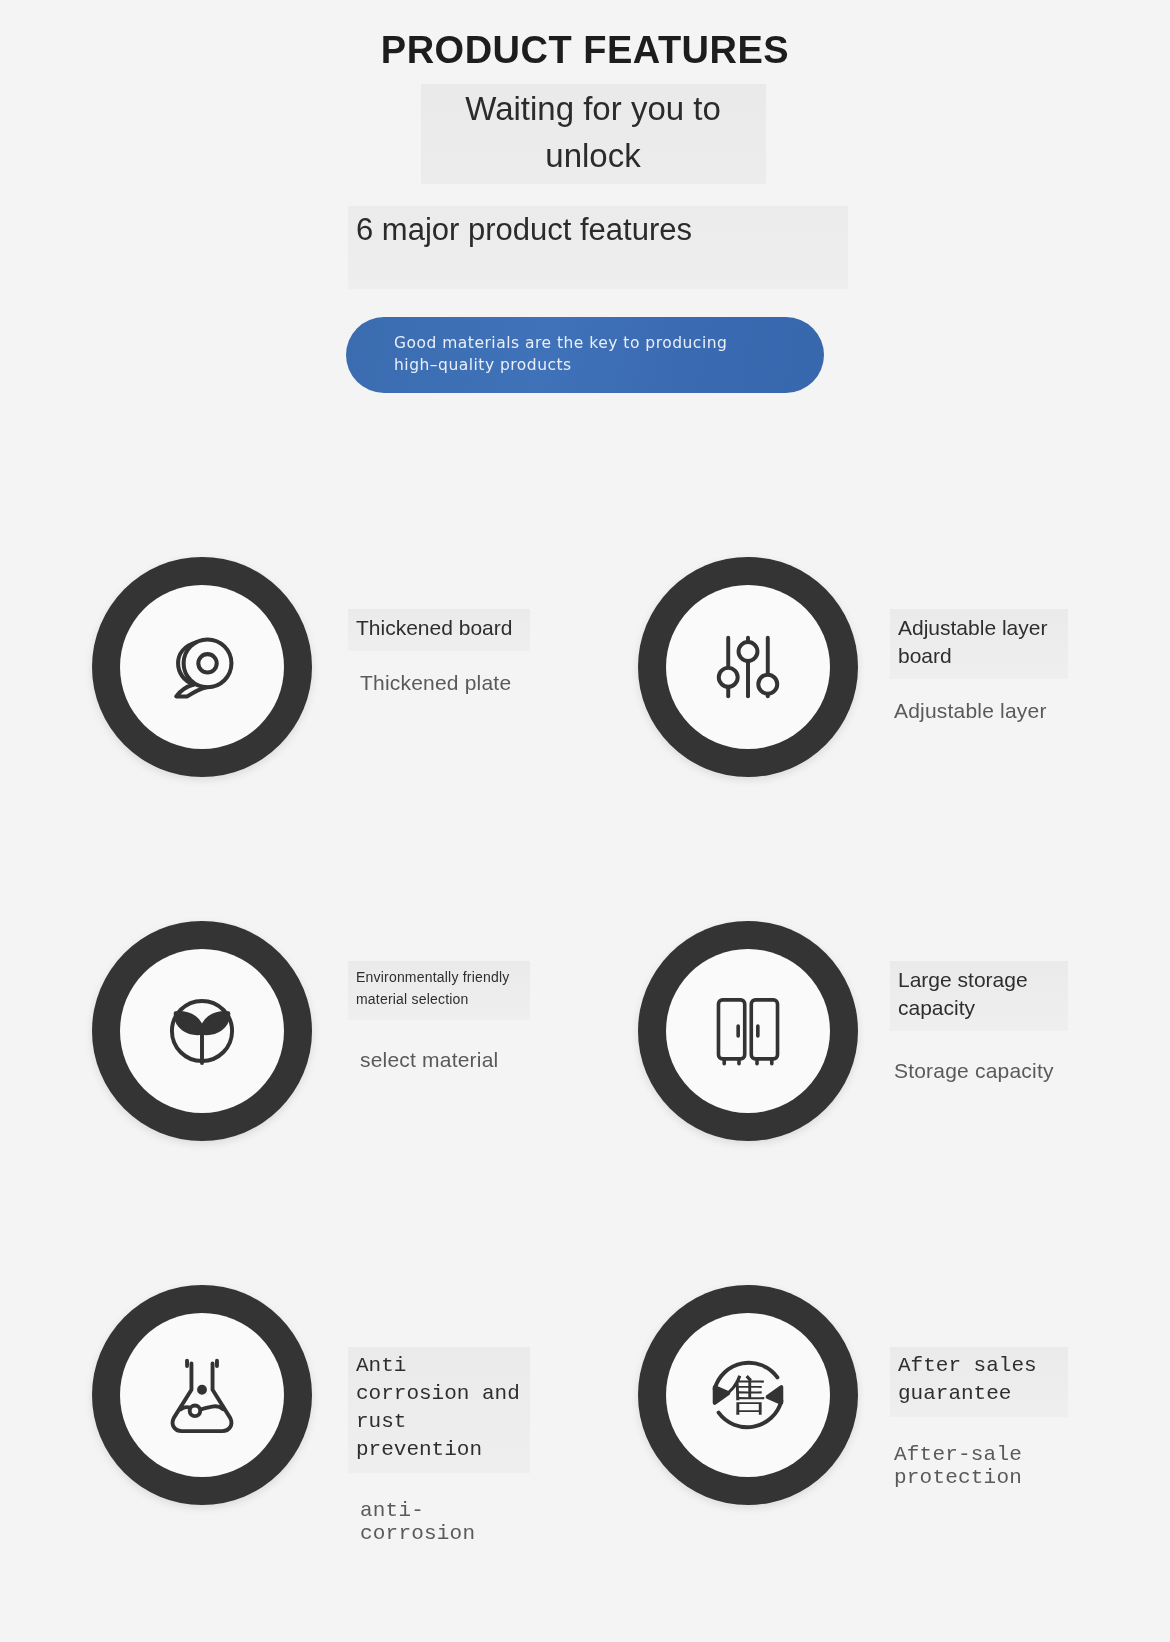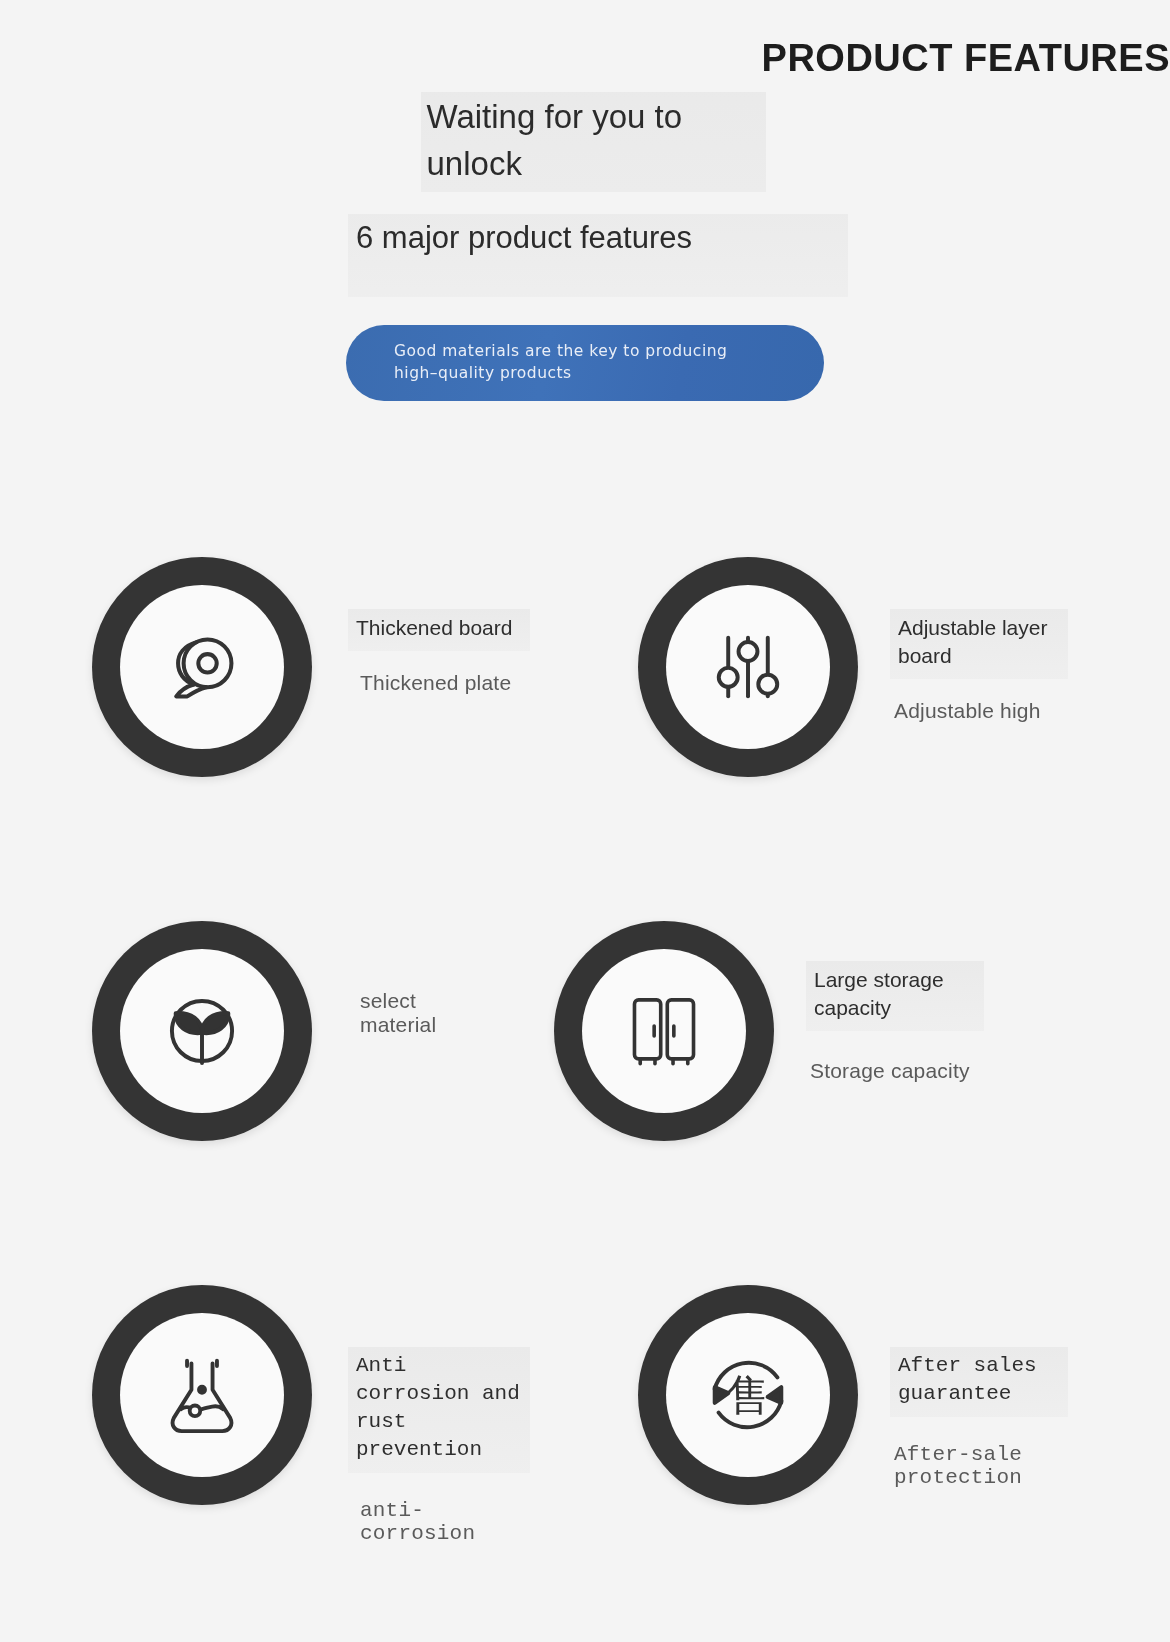--- a/index.html
+++ b/index.html
@@ -21,33 +21,32 @@
     width: 100%;
     padding-top: 26px;
     text-align: center;
   }
   .main-title {
     font-size: 38px;
     font-weight: bold;
     color: #1d1d1d;
     letter-spacing: 0.5px;
     line-height: 1.1;
-    margin: 12px 0 12px 0;
-    text-align: right;
+    margin: 4px 0 12px 0;
   }
   .sub-wrap {
     display: flex;
     flex-direction: column;
     align-items: center;
   }
   .subtitle-1 {
     position: relative;
     display: inline-block;
     width: 345px;
-    text-align: left;
+    text-align: center;
     font-size: 33px;
     color: #2b2b2b;
     line-height: 1.42;
     padding: 2px 6px 4px 6px;
     background: linear-gradient(180deg, rgba(232,232,232,0.85) 0%, rgba(234,234,234,0.8) 100%);
     box-sizing: border-box;
     margin-left: 16px;
   }
   .subtitle-2 {
     position: relative;
@@ -214,39 +213,40 @@
             <line x1="50" y1="16" x2="50" y2="84"></line>
             <line x1="73" y1="16" x2="73" y2="84"></line>
             <circle cx="27" cy="62" r="11" fill="#fafafa"></circle>
             <circle cx="50" cy="32" r="11" fill="#fafafa"></circle>
             <circle cx="73" cy="70" r="11" fill="#fafafa"></circle>
           </svg>
         </div>
       </div>
       <div class="txt">
         <div class="f-title big2">Adjustable layer board</div>
-        <div class="f-sub indent2">Adjustable high</div>
+        <div class="f-sub indent2">Adjustable layer</div>
       </div>
     </div>
   </div>
 
   <div class="grid-row row2">
 
     <div class="cell left">
       <div class="ring">
         <div class="ring-inner">
           <svg width="94" height="94" viewBox="0 0 100 100" fill="none" stroke="#333" stroke-width="4.2" stroke-linecap="round" stroke-linejoin="round">
             <circle cx="50" cy="50" r="32"></circle>
             <line x1="50" y1="50" x2="50" y2="84"></line>
             <path d="M50 52 C50 38 38 30 22 31 C22 45 34 54 50 52 Z" fill="#333" stroke="#333"></path>
             <path d="M50 52 C50 38 62 30 78 31 C78 45 66 54 50 52 Z" fill="#333" stroke="#333"></path>
           </svg>
         </div>
       </div>
       <div class="txt">
+        <div class="f-title small">Environmentally friendly material selection</div>
         <div class="f-sub indent">select material</div>
       </div>
     </div>
 
     <div class="cell right">
       <div class="ring">
         <div class="ring-inner">
           <svg width="82" height="82" viewBox="0 0 100 100" fill="none" stroke="#333" stroke-width="4.4" stroke-linecap="round" stroke-linejoin="round">
             <rect x="14" y="12" width="32" height="72" rx="5"></rect>
             <rect x="54" y="12" width="32" height="72" rx="5"></rect>

